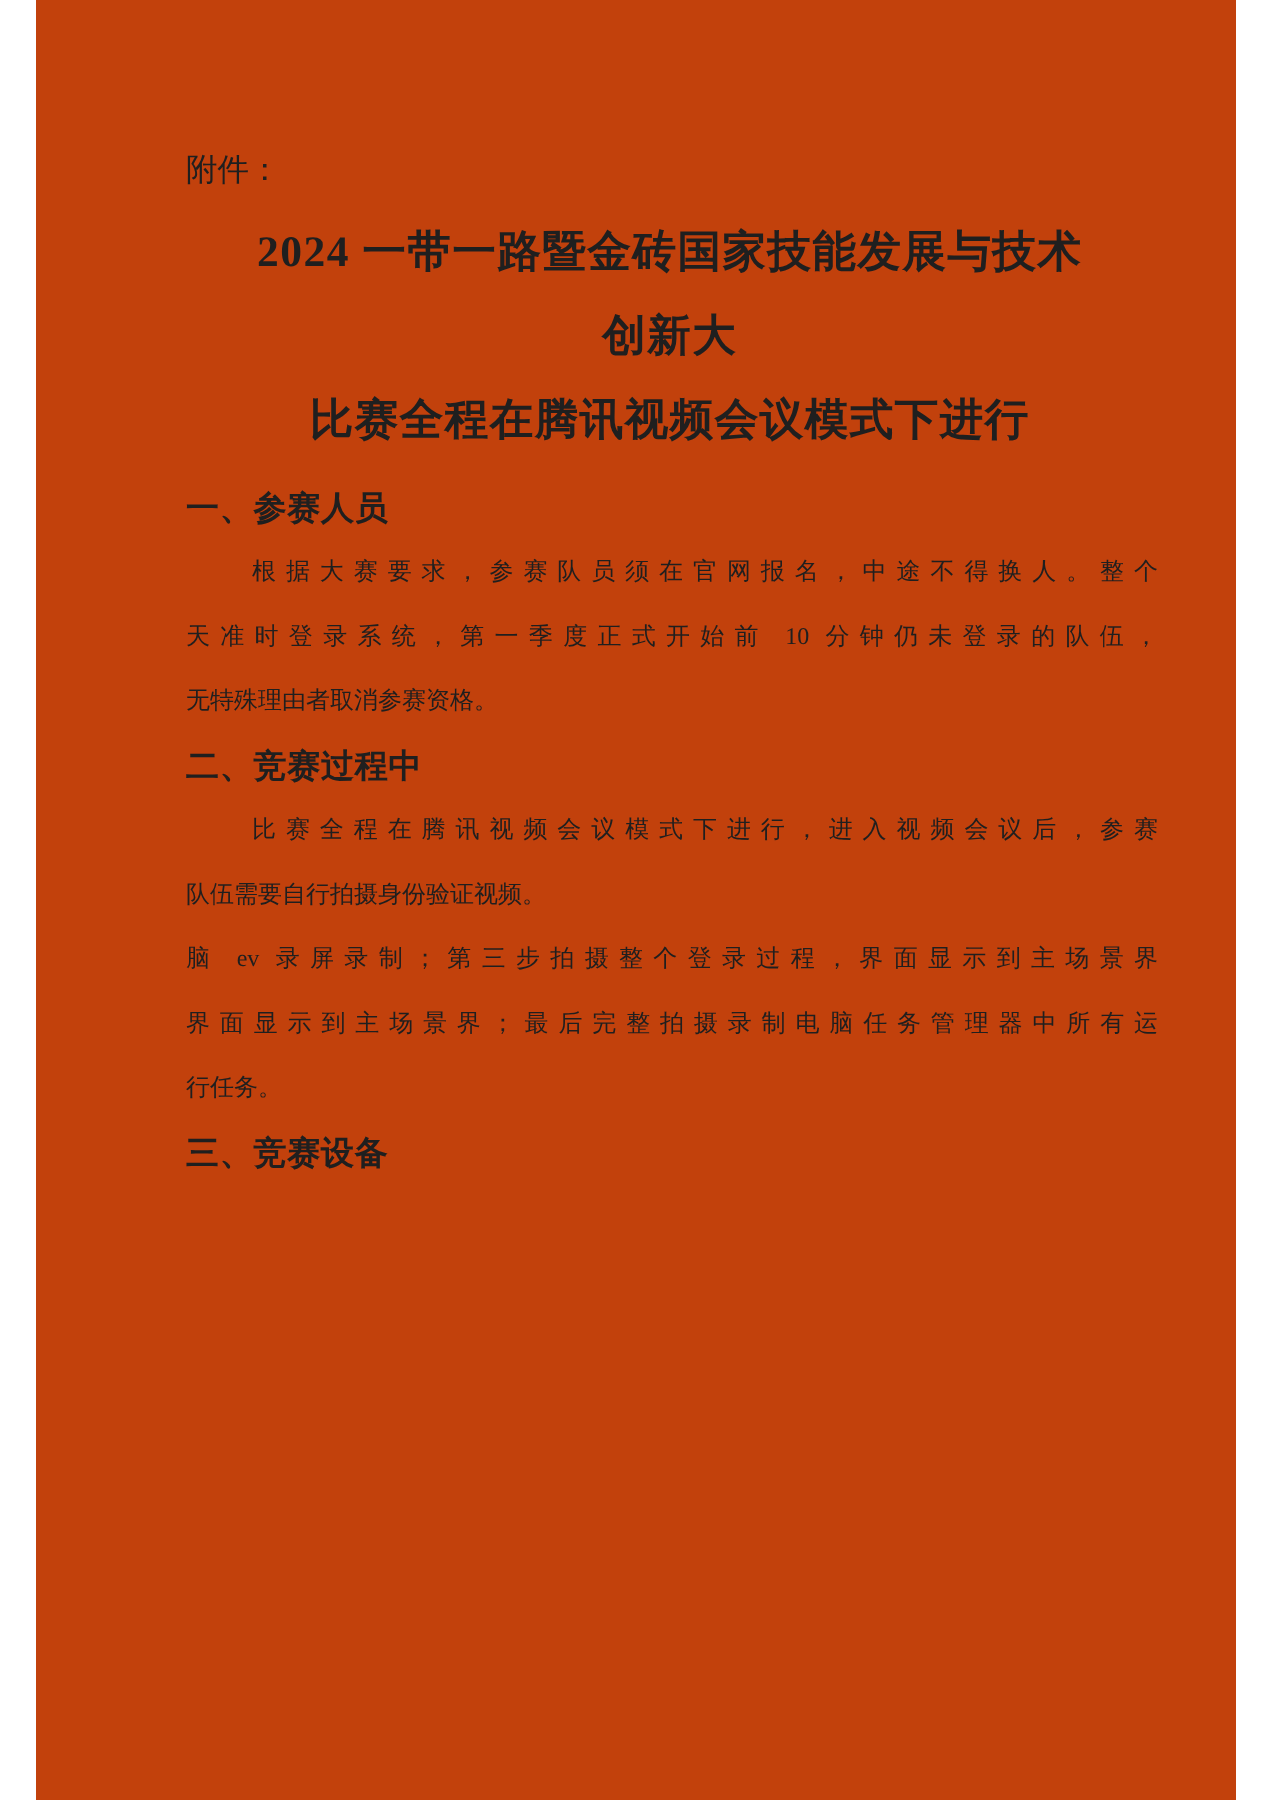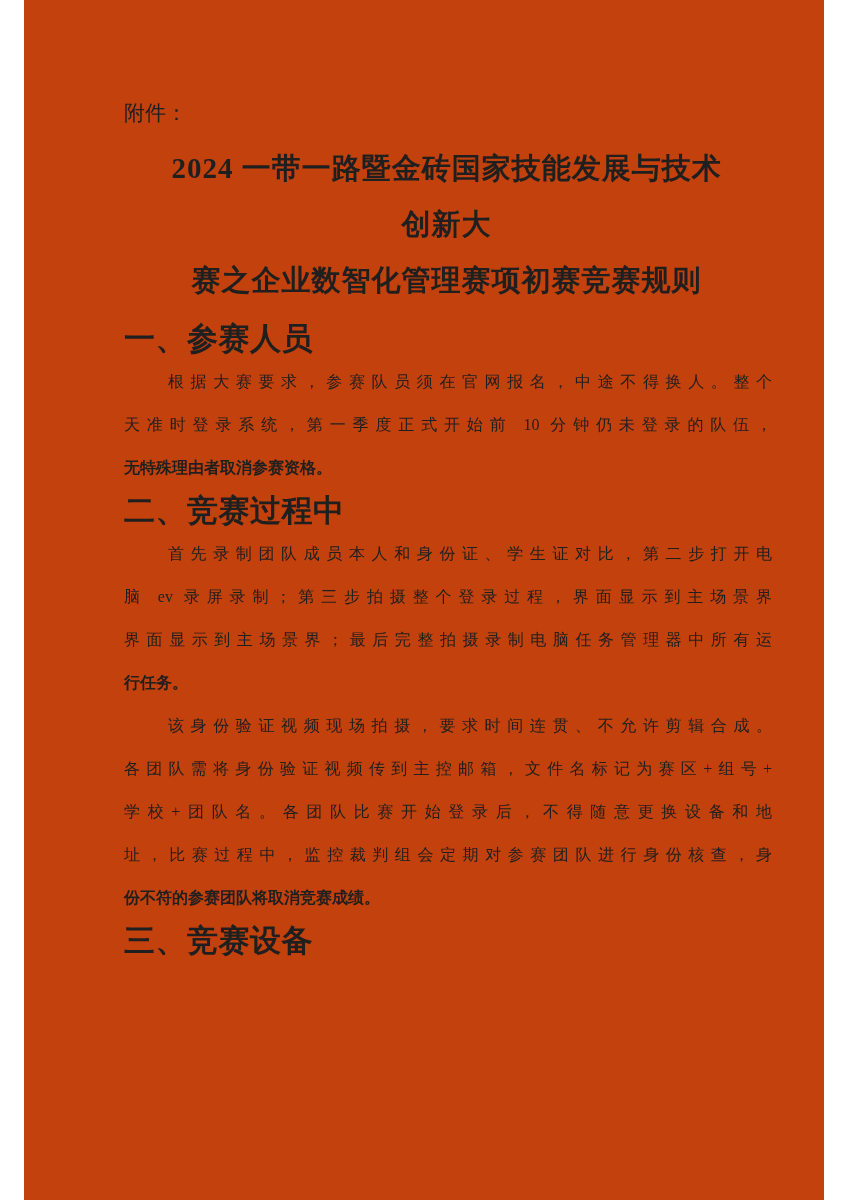--- a/index.html
+++ b/index.html
@@ -43,68 +43,63 @@
     text-align: justify;
     text-align-last: justify;
     white-space: normal;
   }
   .line.indent {
     text-indent: 44px;
   }
   .line.last {
     text-align: right;
     text-align-last: left;
-    font-weight: bold;
   }
   .heading {
-    font-size: 31px;
+    font-size: 22px;
     font-weight: 700;
     line-height: 43px;
     text-align: left;
     text-align-last: left;
     letter-spacing: 0.5px;
   }
 </style>
 </head>
 <body>
 
 <div class="page">
 
   <div class="attachment">附件：</div>
 
   <div class="doc-title">
     <div>2024 一带一路暨金砖国家技能发展与技术创新大</div>
-    <div>赛之企业数智化管理赛项初赛竞赛规则</div>
+    <div>比赛全程在腾讯视频会议模式下进行</div>
   </div>
 
   <div class="body-flow">
 
     <div class="line heading">一、参赛人员</div>
 
     <div>
       <div class="line indent">根据大赛要求，参赛队员须在官网报名，中途不得换人。整个</div>
       <div class="line">天准时登录系统，第一季度正式开始前 10 分钟仍未登录的队伍，</div>
       <div class="line last">无特殊理由者取消参赛资格。</div>
     </div>
 
     <div class="line heading">二、竞赛过程中</div>
 
+    <div>
+      <div class="line indent">比赛全程在腾讯视频会议模式下进行，进入视频会议后，参赛</div>
+      <div class="line last">队伍需要自行拍摄身份验证视频。</div>
+    </div>
 
     <div>
-      <div class="line indent">首先录制团队成员本人和身份证、学生证对比，第二步打开电</div>
       <div class="line">脑 ev 录屏录制；第三步拍摄整个登录过程，界面显示到主场景界</div>
       <div class="line">界面显示到主场景界；最后完整拍摄录制电脑任务管理器中所有运</div>
       <div class="line last">行任务。</div>
     </div>
 
-    <div>
-      <div class="line indent">该身份验证视频现场拍摄，要求时间连贯、不允许剪辑合成。</div>
-      <div class="line">各团队需将身份验证视频传到主控邮箱，文件名标记为赛区+组号+</div>
-      <div class="line">学校+团队名。各团队比赛开始登录后，不得随意更换设备和地</div>
-      <div class="line">址，比赛过程中，监控裁判组会定期对参赛团队进行身份核查，身</div>
-      <div class="line last">份不符的参赛团队将取消竞赛成绩。</div>
-    </div>
 
     <div class="line heading">三、竞赛设备</div>
 
   </div>
 
 </div>
 
 </body></html>

